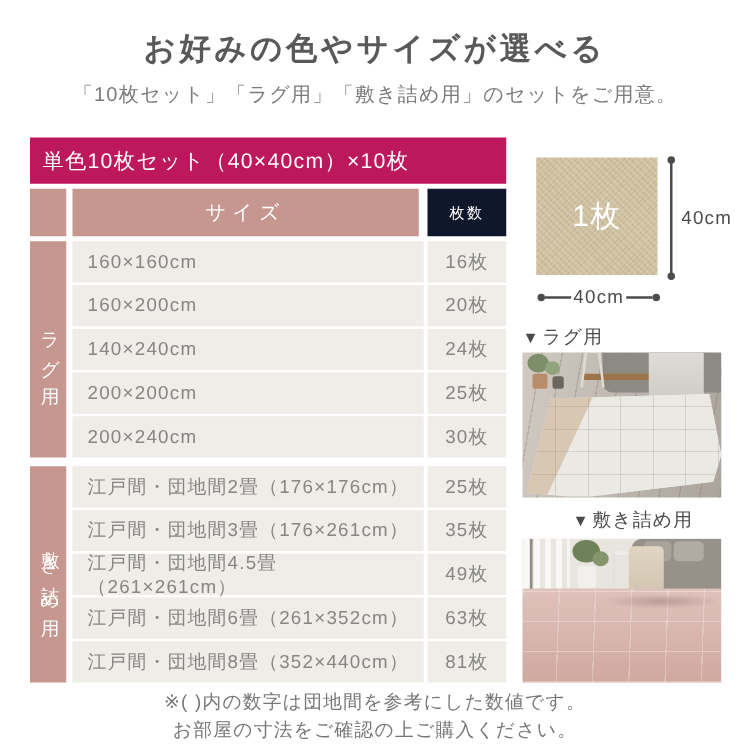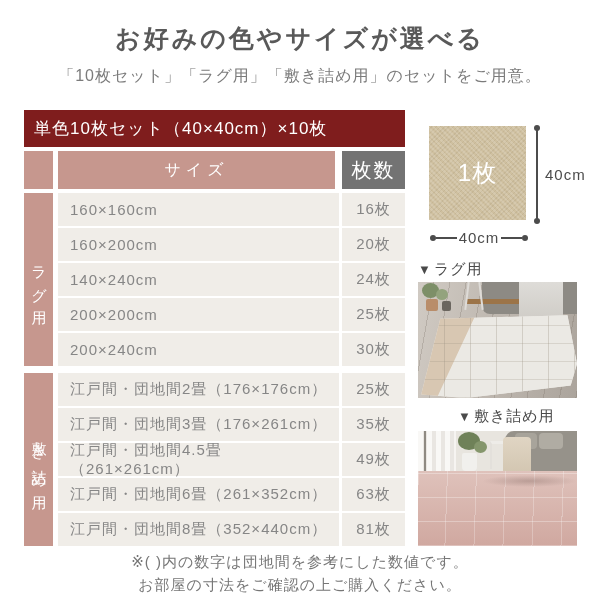--- a/index.html
+++ b/index.html
@@ -5,28 +5,28 @@
   * { margin:0; padding:0; box-sizing:border-box; }
   html,body { width:600px; height:600px; background:#fff; font-family:"Liberation Sans","DejaVu Sans",sans-serif; position:relative; overflow:hidden; }
 
   .page-title { position:absolute; top:22px; left:0; right:0; text-align:center;
     font-size:25px; font-weight:bold; color:#595959; letter-spacing:3px; }
   .page-subtitle { position:absolute; top:66px; left:0; right:0; text-align:center;
     font-size:16px; color:#7b7b7b; letter-spacing:1px; }
 
   
   .table-area { position:absolute; left:24px; top:110px; width:381px; }
-  .banner { height:37px; background:#7f1d1d; color:#fff; font-size:17px; letter-spacing:1px;
+  .banner { height:37px; background:#be185d; color:#fff; font-size:17px; letter-spacing:1px;
     display:flex; align-items:center; padding-left:10px; }
   .thead { display:flex; margin-top:4px; height:38px; }
   .corner-cell { width:29px; background:#c6978e; margin-right:5px; }
   .h-size { flex:1; background:#c6978e; margin-right:7px; display:flex; align-items:center;
     justify-content:center; color:#fff; font-size:16px; letter-spacing:5px; }
-  .h-count { width:63px; background:#737373; display:flex; align-items:center;
-    justify-content:center; color:#fff; font-size:20px; letter-spacing:2px; }
+  .h-count { width:63px; background:#0f172a; display:flex; align-items:center;
+    justify-content:center; color:#fff; font-size:12px; letter-spacing:2px; }
   .section { display:flex; }
   .section.first { margin-top:4px; }
   .section.second { margin-top:7px; }
   .side { width:29px; margin-right:5px; background:#c6978e; display:flex;
     align-items:center; justify-content:center; }
   .side-text { writing-mode:vertical-rl; text-orientation:upright; color:#fff;
     font-size:15px; letter-spacing:5px; }
   .rows { flex:1; display:flex; flex-direction:column; row-gap:2px; }
   .row { display:flex; height:33px; }
   .c-size { flex:1; background:#f0ede8; margin-right:3px; display:flex; align-items:center;

